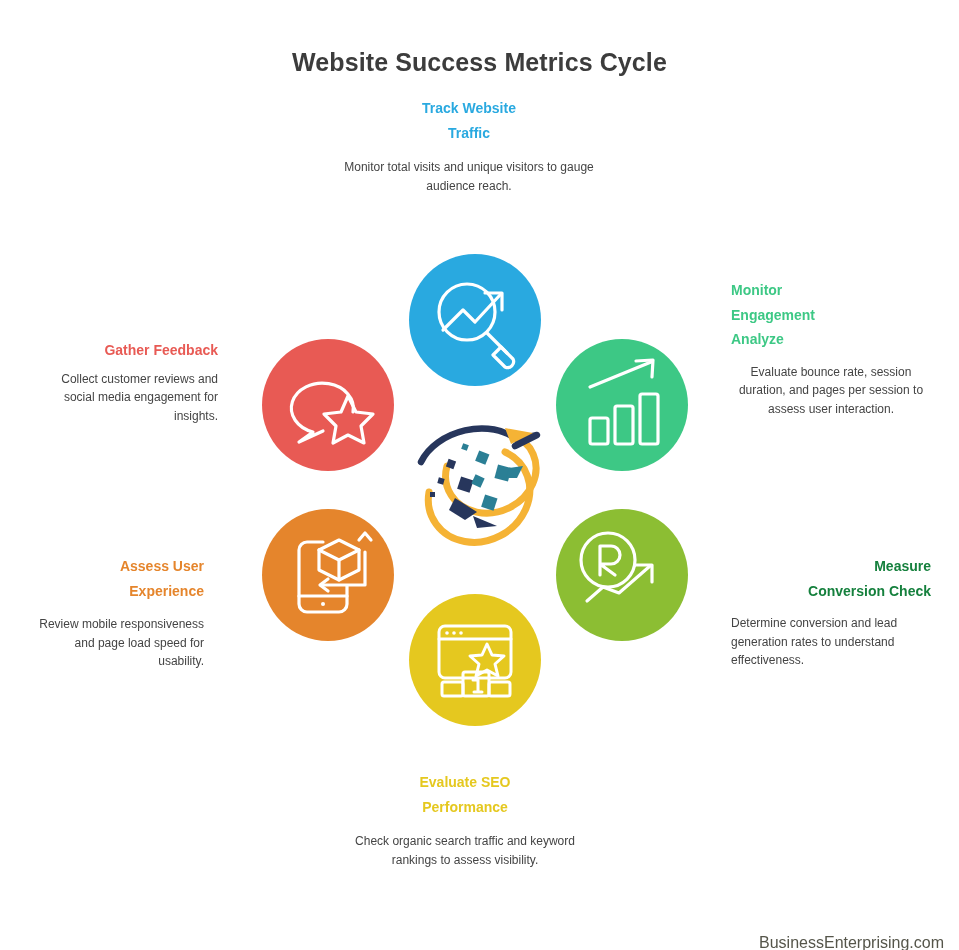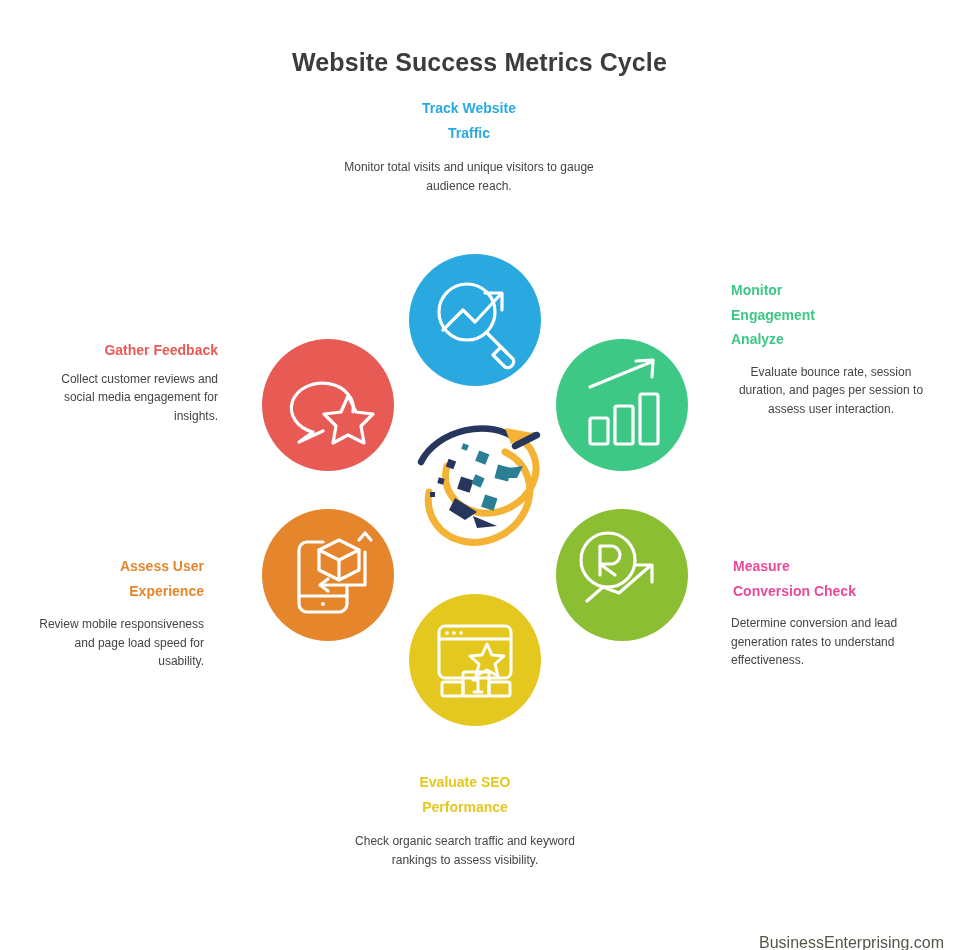--- a/index.html
+++ b/index.html
@@ -38,21 +38,21 @@
 
   .b-track{top:96px;left:340px;width:258px;text-align:center;}
   .b-track .hd{color:#29a9e0;}
   .b-track .bd{margin-top:13px;}
 
   .b-analyze{top:278px;left:731px;width:200px;text-align:left;}
   .b-analyze .hd{color:#3dc885;}
   .b-analyze .bd{margin-top:11px;text-align:center;}
 
   .b-measure{top:554px;left:731px;width:200px;text-align:left;}
-  .b-measure .hd{color:#ec4899;padding-left:2px;}
+  .b-measure .hd{color:#15803d;padding-left:2px;text-align:right;}
   .b-measure .bd{margin-top:11px;}
 
   .b-seo{top:770px;left:340px;width:250px;text-align:center;}
   .b-seo .hd{color:#e5c81f;}
   .b-seo .bd{margin-top:13px;}
 
   .b-ux{top:554px;left:28px;width:176px;text-align:right;}
   .b-ux .hd{color:#e5852c;}
   .b-ux .bd{margin-top:12px;}
 

